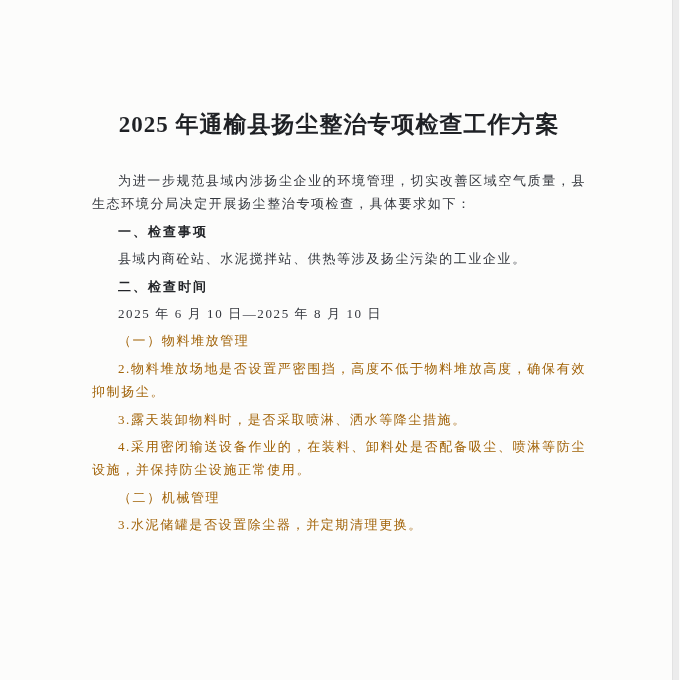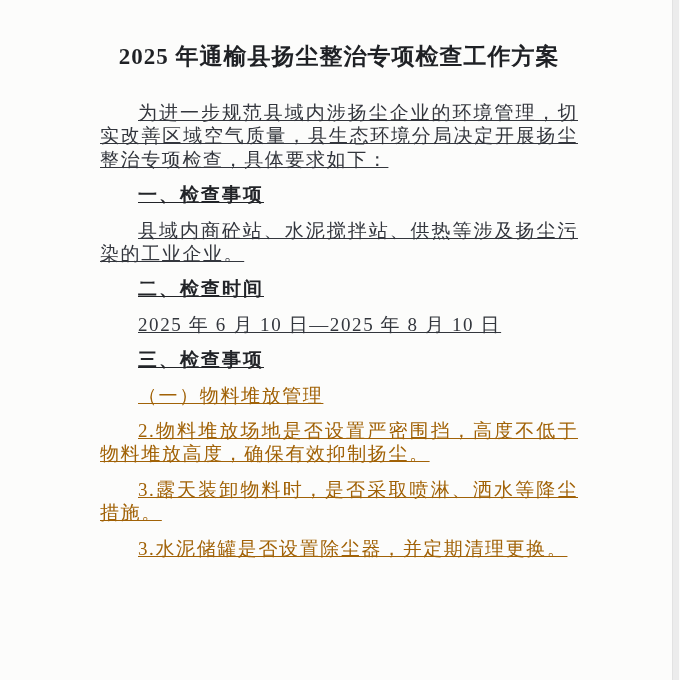--- a/index.html
+++ b/index.html
@@ -15,42 +15,41 @@
     top: 0; right: 1px;
     width: 6px; height: 680px;
     background: #ececec;
     border-left: 1px solid #e2e2e2;
   }
   .page {
     position: absolute;
     top: 0; left: 0;
     width: 680px; height: 680px;
     box-sizing: border-box;
-    padding: 44px 90px 0 88px;
+    padding: 112px 90px 0 88px;
   }
   .doc-title {
     font-family: "Liberation Serif", serif;
     font-weight: 700;
     font-size: 23px;
     line-height: 26px;
     letter-spacing: 1px;
     text-align: center;
     color: #1f2125;
     margin: 0 0 31px 0;
   }
   .t {
-    margin: 12px;
-    font-size: 19px;
+    margin: 4px;
+    font-size: 13px;
     line-height: 23.4px;
     letter-spacing: 1.6px;
     text-align: justify;
     text-indent: 2em;
     color: #33363d;
     font-family: "Liberation Serif", serif;
-    text-decoration: underline;
   }
   .heading {
     font-family: "Liberation Sans", sans-serif;
     font-weight: 700;
     letter-spacing: 2px;
     color: #222428;
   }
   .kai {
     color: #a16207;
   }
@@ -65,29 +64,30 @@
   <p class="t">为进一步规范县域内涉扬尘企业的环境管理，切实改善区域空气质量，县生态环境分局决定开展扬尘整治专项检查，具体要求如下：</p>
 
   <p class="t heading">一、检查事项</p>
 
   <p class="t">县域内商砼站、水泥搅拌站、供热等涉及扬尘污染的工业企业。</p>
 
   <p class="t heading">二、检查时间</p>
 
   <p class="t">2025 年 6 月 10 日—2025 年 8 月 10 日</p>
 
-  <p class="t heading">三、检查事项</p>
 
   <p class="t kai">（一）物料堆放管理</p>
 
 
   <p class="t kai">2.物料堆放场地是否设置严密围挡，高度不低于物料堆放高度，确保有效抑制扬尘。</p>
 
   <p class="t kai">3.露天装卸物料时，是否采取喷淋、洒水等降尘措施。</p>
 
+  <p class="t kai">4.采用密闭输送设备作业的，在装料、卸料处是否配备吸尘、喷淋等防尘设施，并保持防尘设施正常使用。</p>
 
+  <p class="t kai">（二）机械管理</p>
 
   <p class="t kai">3.水泥储罐是否设置除尘器，并定期清理更换。</p>
 
 
 </div>
 
 <div class="edge-strip"></div>
 
 </body></html>

